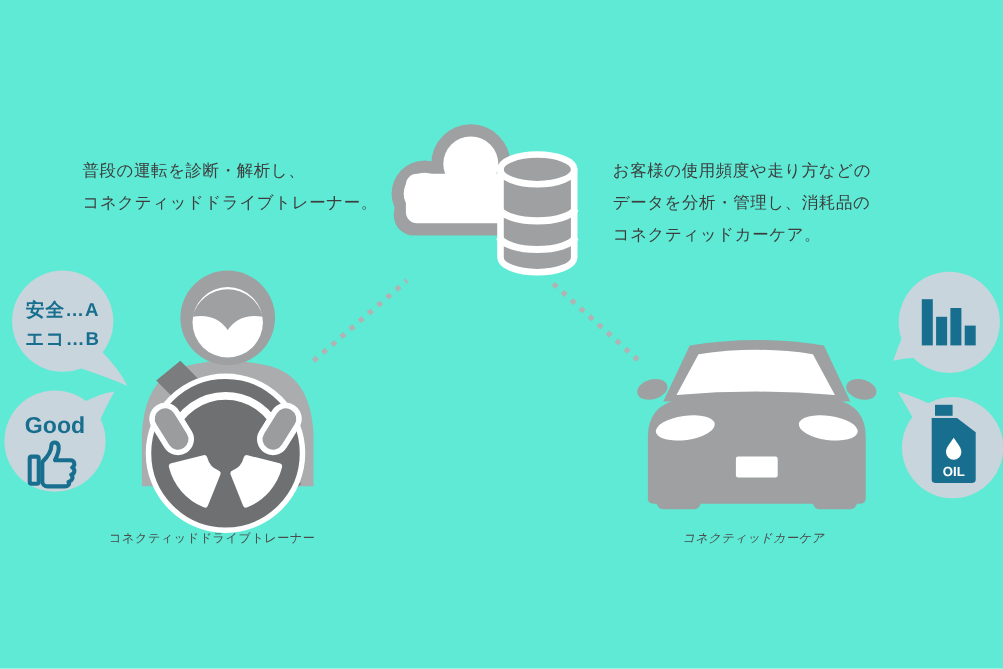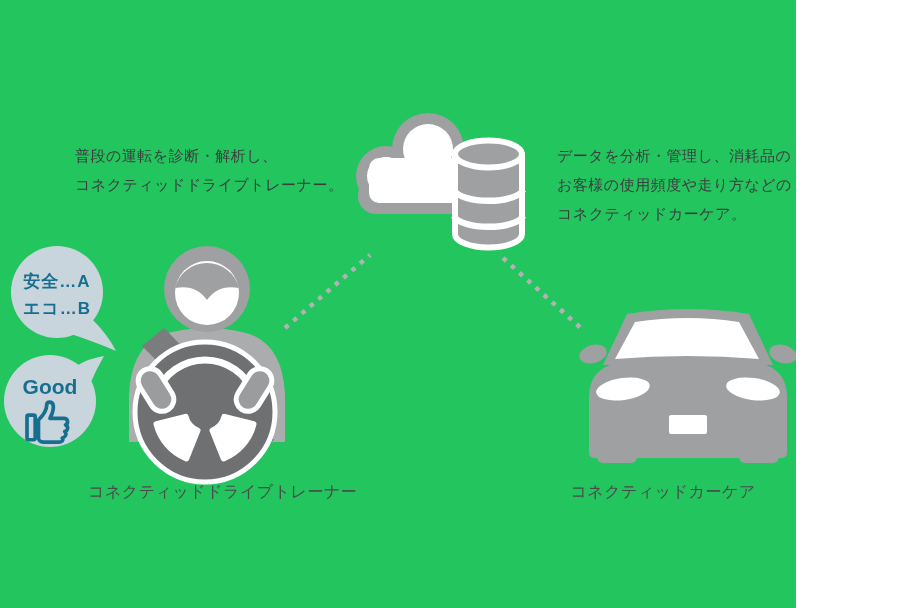--- a/index.html
+++ b/index.html
@@ -1,48 +1,48 @@
 <!DOCTYPE html>
 <html><head>
 <meta charset="utf-8">
 <style>
   html,body{margin:0;padding:0;background:#fff;}
   .canvas{
-    position:relative;width:796px;height:608px;background:#22c55e;overflow:hidden;
+    position:relative;width:912px;height:608px;background:#5eead4;overflow:hidden;
     font-family:"Liberation Sans","DejaVu Sans",sans-serif;
   }
   .desc{
     position:absolute;font-size:15px;line-height:29px;color:#3d3d3e;
     letter-spacing:0.5px;white-space:nowrap;
   }
   .desc-left{left:75px;top:141px;}
   .desc-right{left:557px;top:141px;}
   .caption{
     position:absolute;top:482px;width:210px;text-align:center;
-    font-size:16px;color:#4a4a4b;letter-spacing:0.5px;white-space:nowrap;
+    font-size:11px;color:#4a4a4b;letter-spacing:0.5px;white-space:nowrap;
   }
   .caption-left{left:88px;}
-  .caption-right{left:558px;}
+  .caption-right{left:580px;font-style:italic;}
   svg{position:absolute;display:block;}
   svg text{font-family:"Liberation Sans","DejaVu Sans",sans-serif;}
   .bubble-text{fill:#186e8e;font-weight:bold;}
 </style>
 </head>
 <body>
 
 <div class="canvas">
 
   <div class="desc desc-left">
     <div>普段の運転を診断・解析し、</div>
     <div>コネクティッドドライブトレーナー。</div>
   </div>
 
   <div class="desc desc-right">
+    <div>お客様の使用頻度や走り方などの</div>
     <div>データを分析・管理し、消耗品の</div>
-    <div>お客様の使用頻度や走り方などの</div>
     <div>コネクティッドカーケア。</div>
   </div>
 
   <svg style="left:0;top:0" width="912" height="608" viewBox="0 0 912 608">
     <line x1="285" y1="328" x2="370" y2="255" stroke="#b0b2b3" stroke-width="4.5" stroke-dasharray="4.5 6.5"></line>
     <line x1="503" y1="258" x2="583" y2="330" stroke="#b0b2b3" stroke-width="4.5" stroke-dasharray="4.5 6.5"></line>
   </svg>
 
   <svg style="left:348px;top:104px" width="180" height="150" viewBox="0 0 180 150">
     <g>

